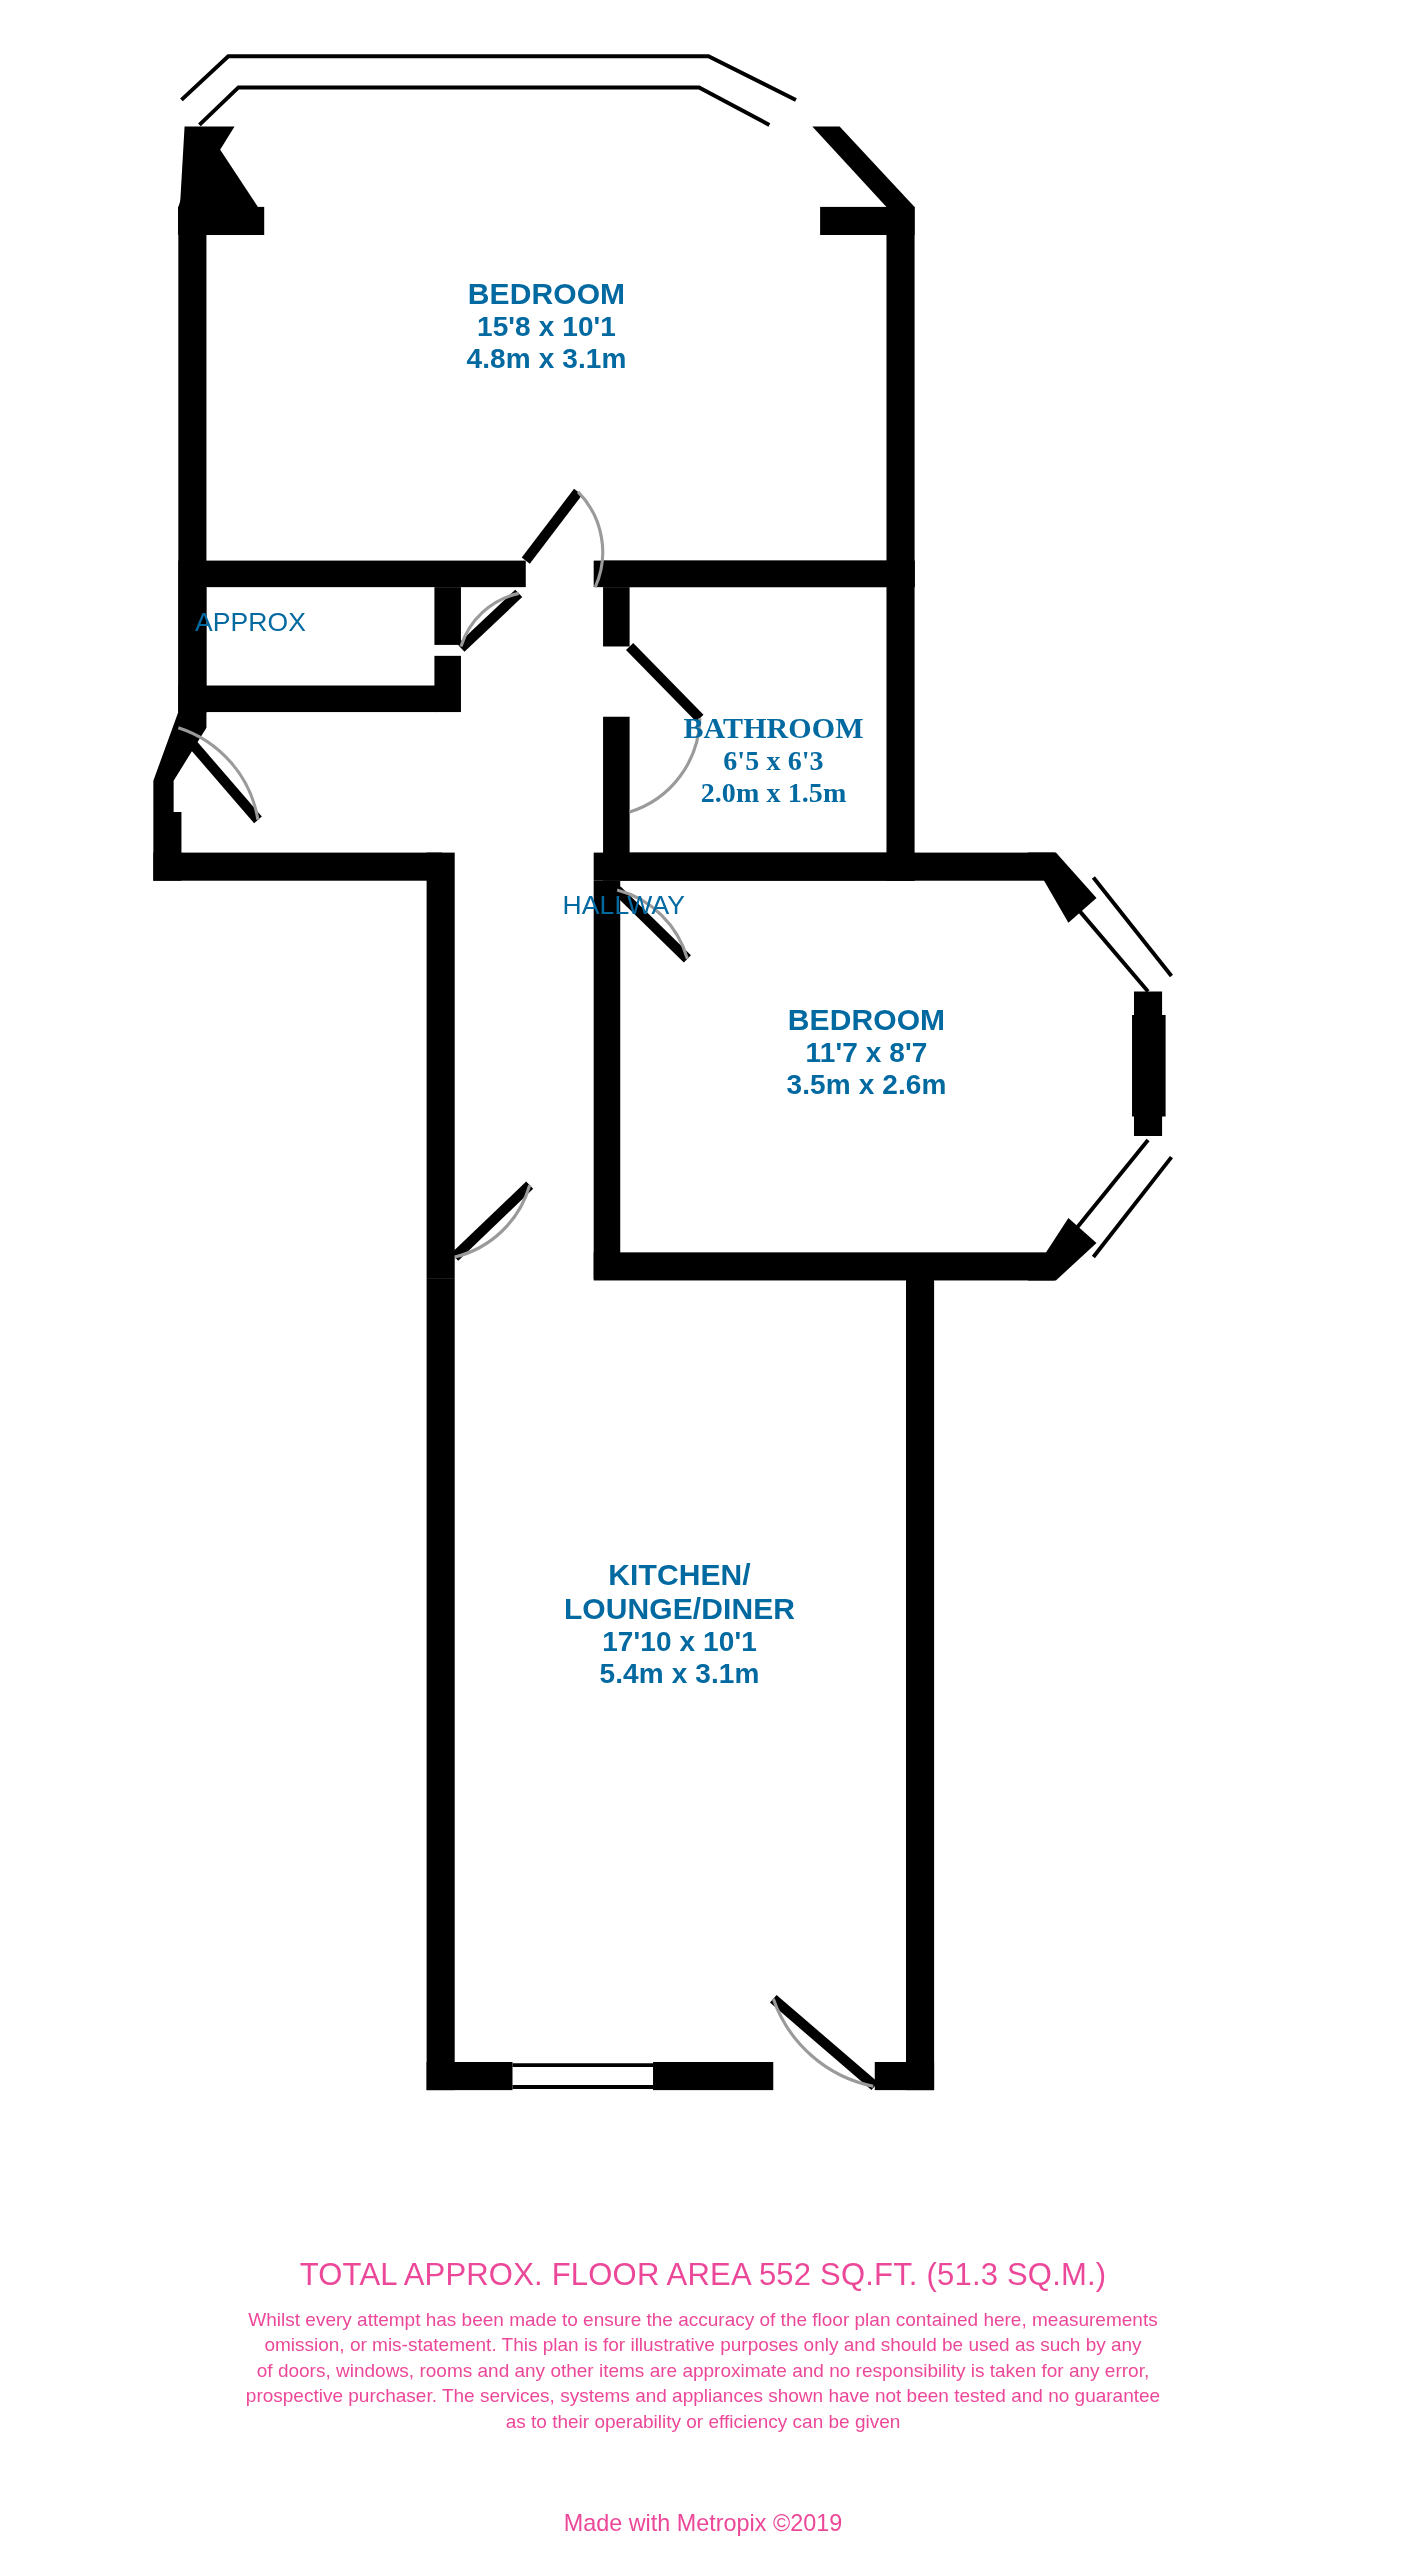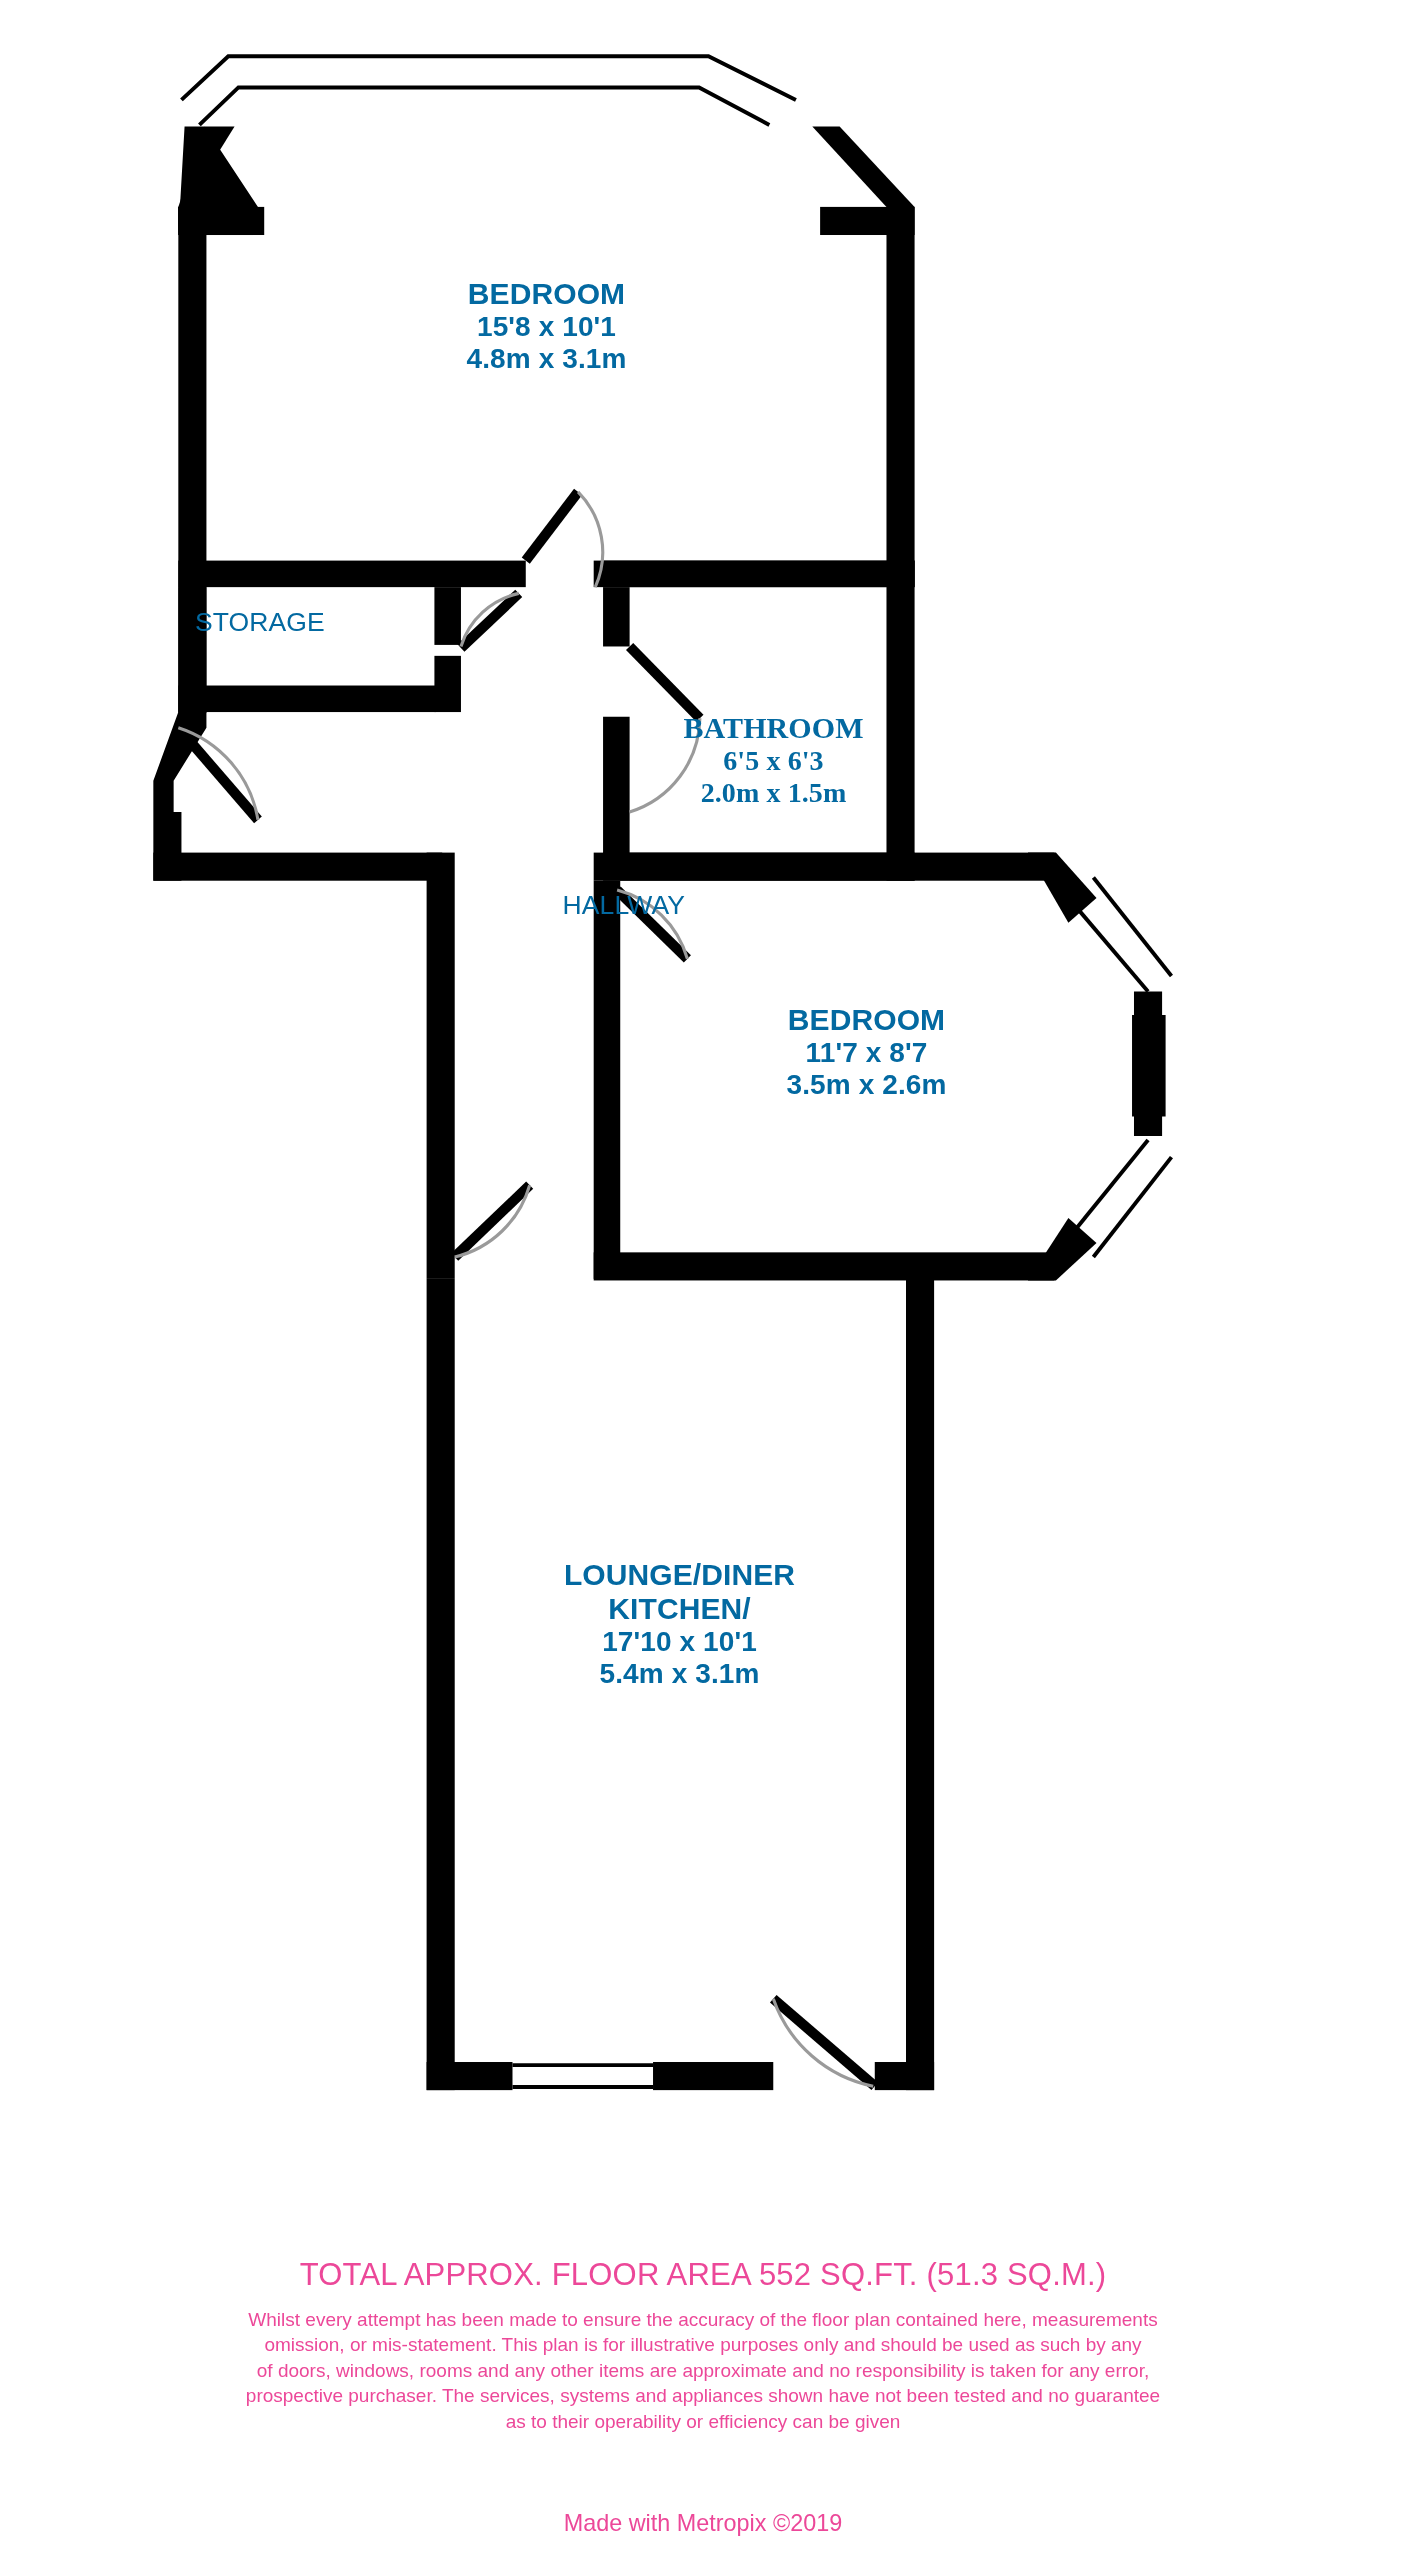--- a/index.html
+++ b/index.html
@@ -152,42 +152,42 @@
   </svg>
 </div>
 
 <div class="rm-label" id="lbl-bedroom-1" style="left:312px;top:277px;width:469px;">
   <div class="rm-name">BEDROOM</div>
   <div class="rm-dim">15'8 x 10'1</div>
   <div class="rm-dim">4.8m x 3.1m</div>
 </div>
 
 <div class="rm-label" id="lbl-storage" style="left:195px;top:607px;width:234px;text-align:left;">
-  <div class="rm-small">STORAGE</div>
+  <div class="rm-small">APPROX</div>
 </div>
 
 <div class="rm-label" id="lbl-bathroom" style="left:629px;top:711px;width:289px;font-family:Liberation Serif, serif;">
   <div class="rm-name">BATHROOM</div>
   <div class="rm-dim">6'5 x 6'3</div>
   <div class="rm-dim">2.0m x 1.5m</div>
 </div>
 
 <div class="rm-label" id="lbl-hallway" style="left:442px;top:890px;width:219px;text-align:right;margin-left:24px;">
   <div class="rm-small">HALLWAY</div>
 </div>
 
 <div class="rm-label" id="lbl-bedroom-2" style="left:679px;top:1003px;width:375px;">
   <div class="rm-name">BEDROOM</div>
   <div class="rm-dim">11'7 x 8'7</div>
   <div class="rm-dim">3.5m x 2.6m</div>
 </div>
 
 <div class="rm-label" id="lbl-kitchen" style="left:461px;top:1558px;width:437px;">
+  <div class="rm-name">KITCHEN/</div>
   <div class="rm-name">LOUNGE/DINER</div>
-  <div class="rm-name">KITCHEN/</div>
   <div class="rm-dim">17'10 x 10'1</div>
   <div class="rm-dim">5.4m x 3.1m</div>
 </div>
 
 <div class="footer" id="total-area">TOTAL APPROX. FLOOR AREA 552 SQ.FT. (51.3 SQ.M.)</div>
 
 <div class="footer" id="disclaimer">
   <span>Whilst every attempt has been made to ensure the accuracy of the floor plan contained here, measurements</span>
   <span>omission, or mis-statement. This plan is for illustrative purposes only and should be used as such by any</span>
   <span>of doors, windows, rooms and any other items are approximate and no responsibility is taken for any error,</span>

